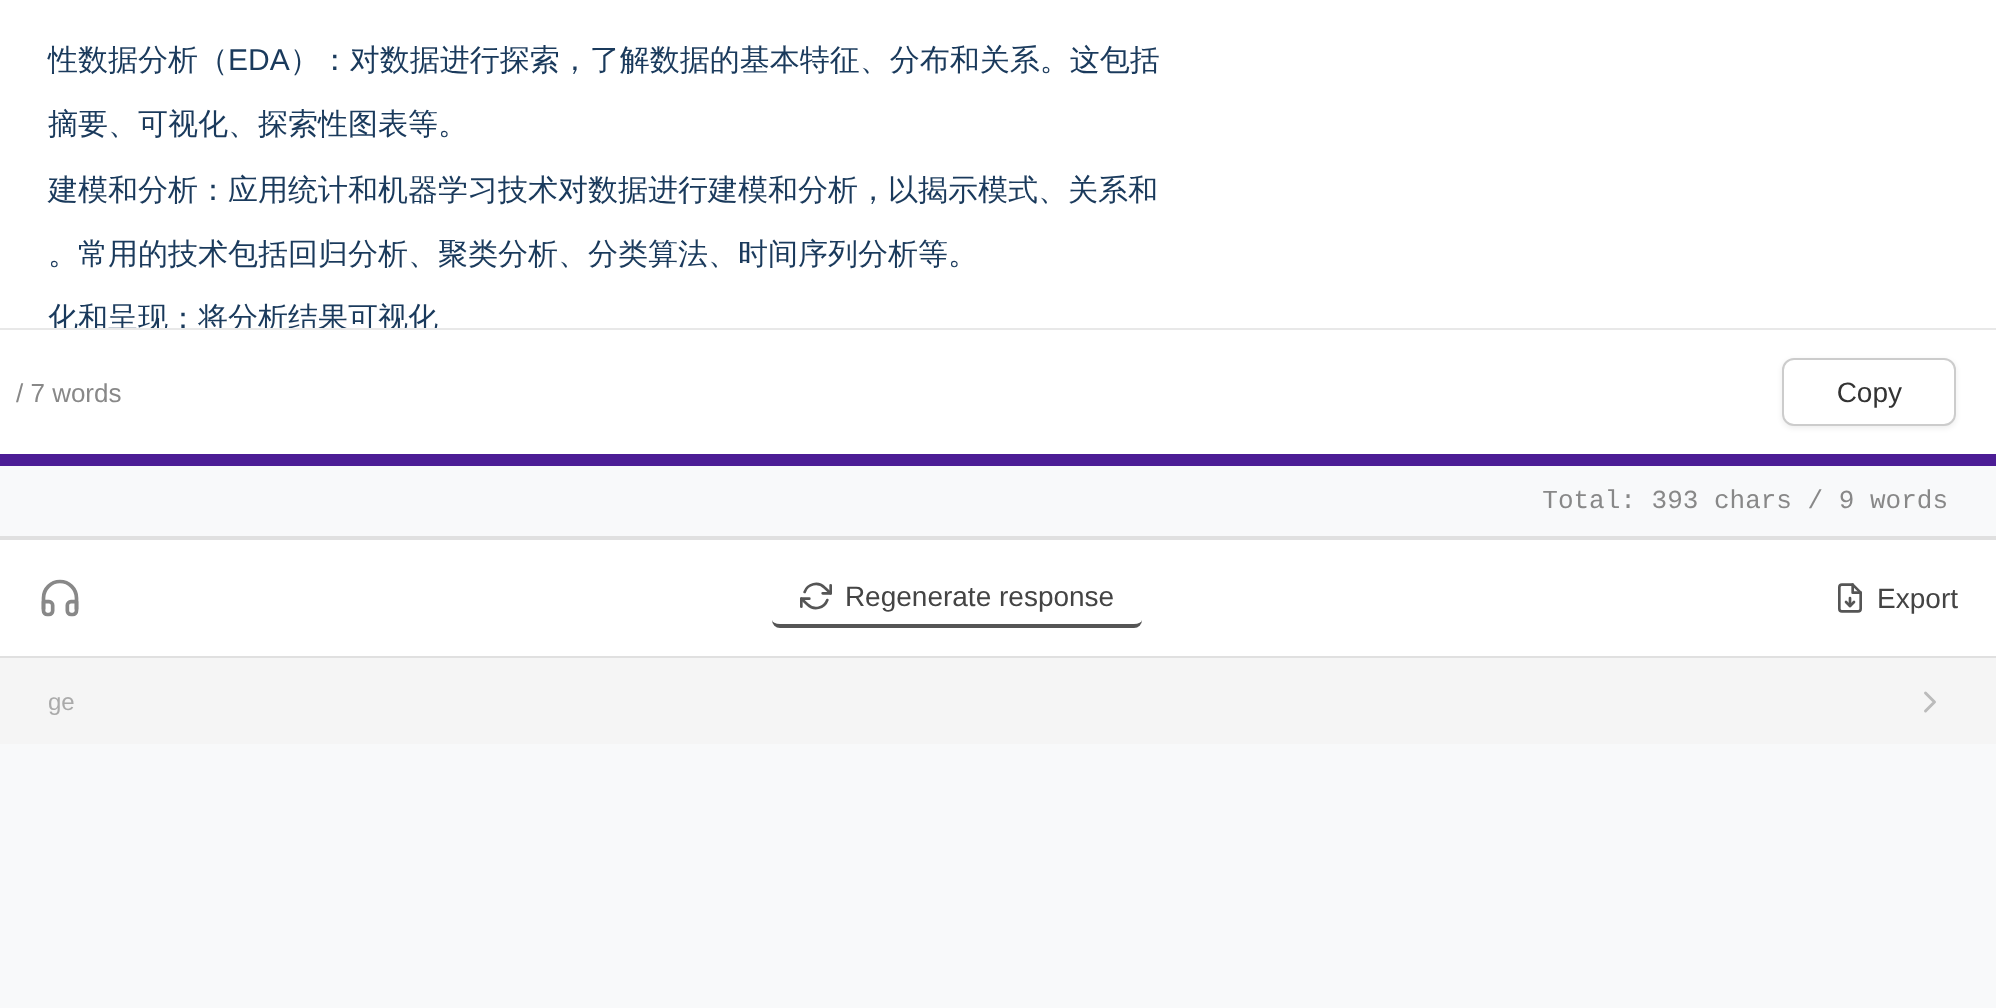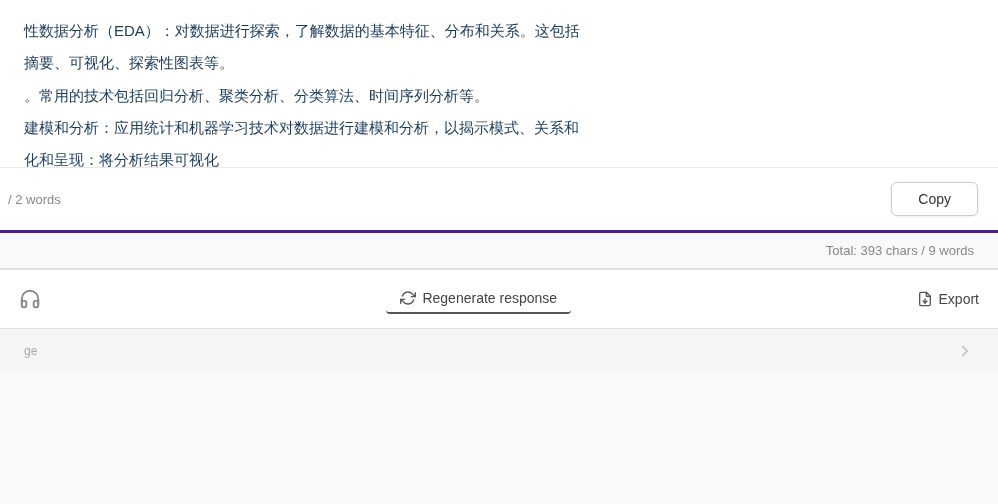--- a/index.html
+++ b/index.html
@@ -67,25 +67,26 @@
       border-radius: 6px;
       padding: 8px 26px;
       font-size: 14px;
       color: #333333;
       cursor: pointer;
       box-shadow: 0 1px 3px rgba(0,0,0,0.08);
     }
 
     .total-stats-bar {
       background-color: #f8f9fa;
-      border-top: 3px solid #4c1d95;
+      border-top: 6px solid #4c1d95;
       padding: 10px 24px;
       text-align: right;
       font-size: 13px;
       color: #888888;
+      font-family: Liberation Mono, monospace;
     }
 
     .bottom-toolbar {
       display: flex;
       align-items: center;
       justify-content: space-between;
       padding: 0 9px;
       height: 60px;
       border-top: 2px solid #e0e0e0;
       background-color: #ffffff;
@@ -181,33 +182,33 @@
 
   <div class="content-area">
     <div class="text-block">
       <p>
         <span>性数据分析（EDA）：对数据进行探索，了解数据的基本特征、分布和关系。这包括</span>
       </p>
       <p>
         <span>摘要、可视化、探索性图表等。</span>
       </p>
       <p>
+        <span>建模和分析：应用统计和机器学习技术对数据进行建模和分析，以揭示模式、关系和</span>
+      </p>
+      <p>
         <span>。常用的技术包括回归分析、聚类分析、分类算法、时间序列分析等。</span>
       </p>
       <p>
-        <span>建模和分析：应用统计和机器学习技术对数据进行建模和分析，以揭示模式、关系和</span>
-      </p>
-      <p>
         <span>化和呈现：将分析结果可视化</span>
       </p>
     </div>
   </div>
 
   <div class="word-count-row">
-    <span class="word-count-label">/ 2 words</span>
+    <span class="word-count-label">/ 7 words</span>
     <button class="copy-button">Copy</button>
   </div>
 
   <div class="total-stats-bar">
     <span>Total: 393 chars / 9 words</span>
   </div>
 
   <div class="bottom-toolbar">
     <div class="toolbar-left">
       <button class="toolbar-icon-btn">

